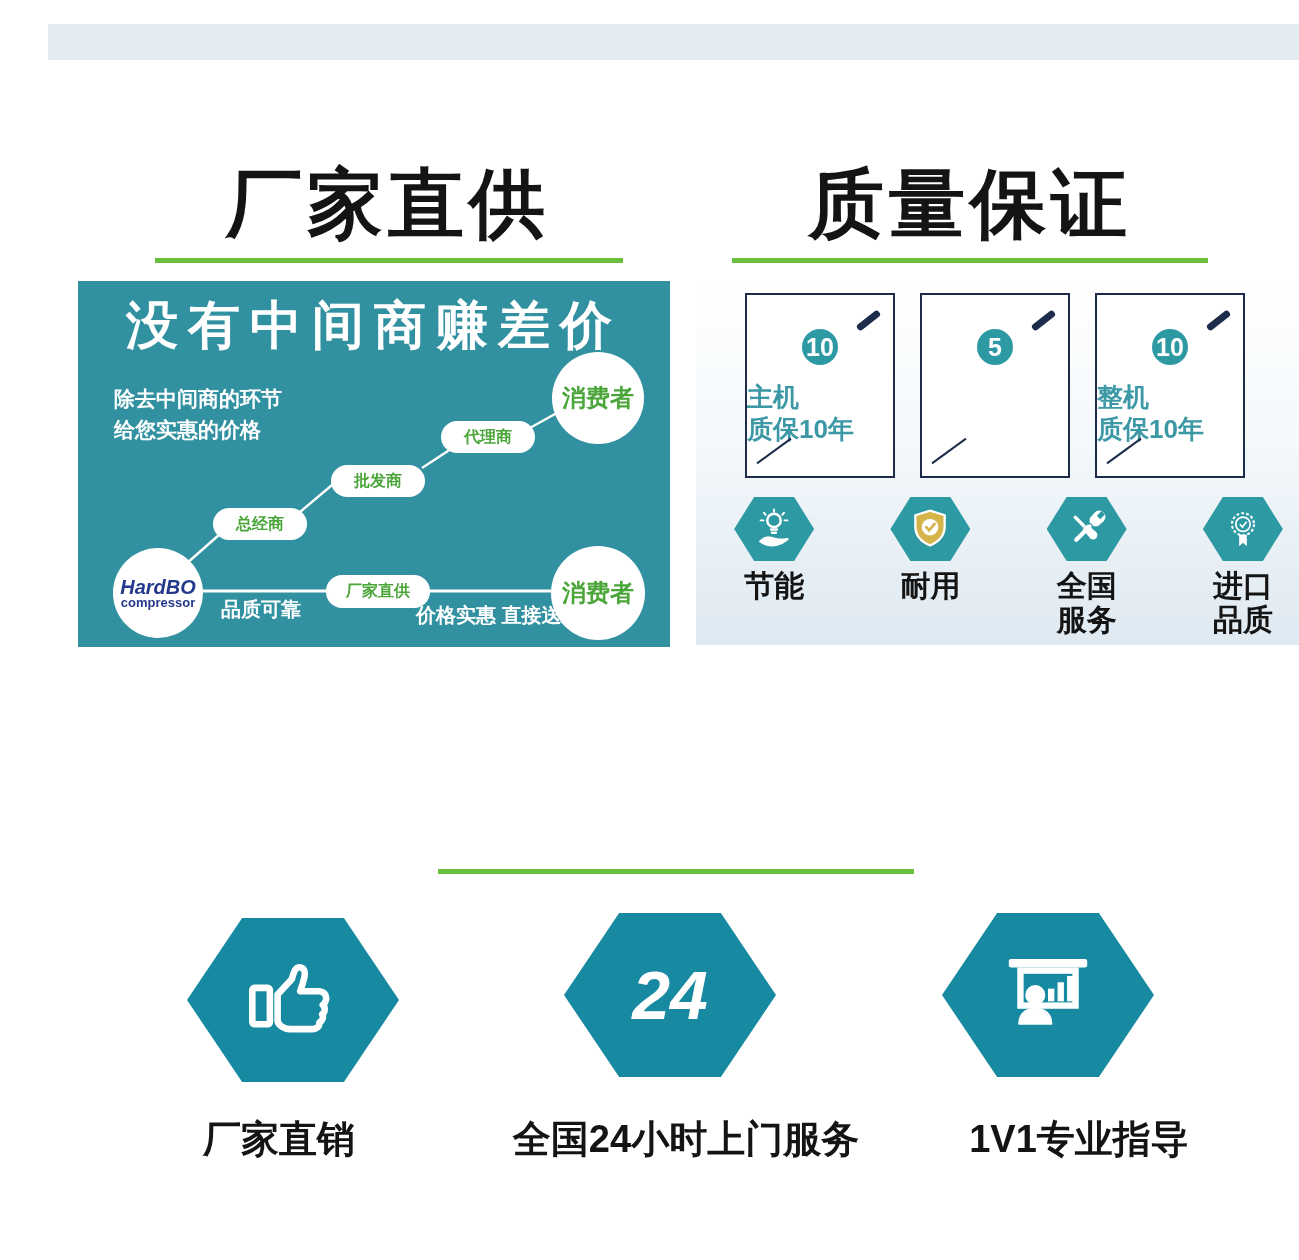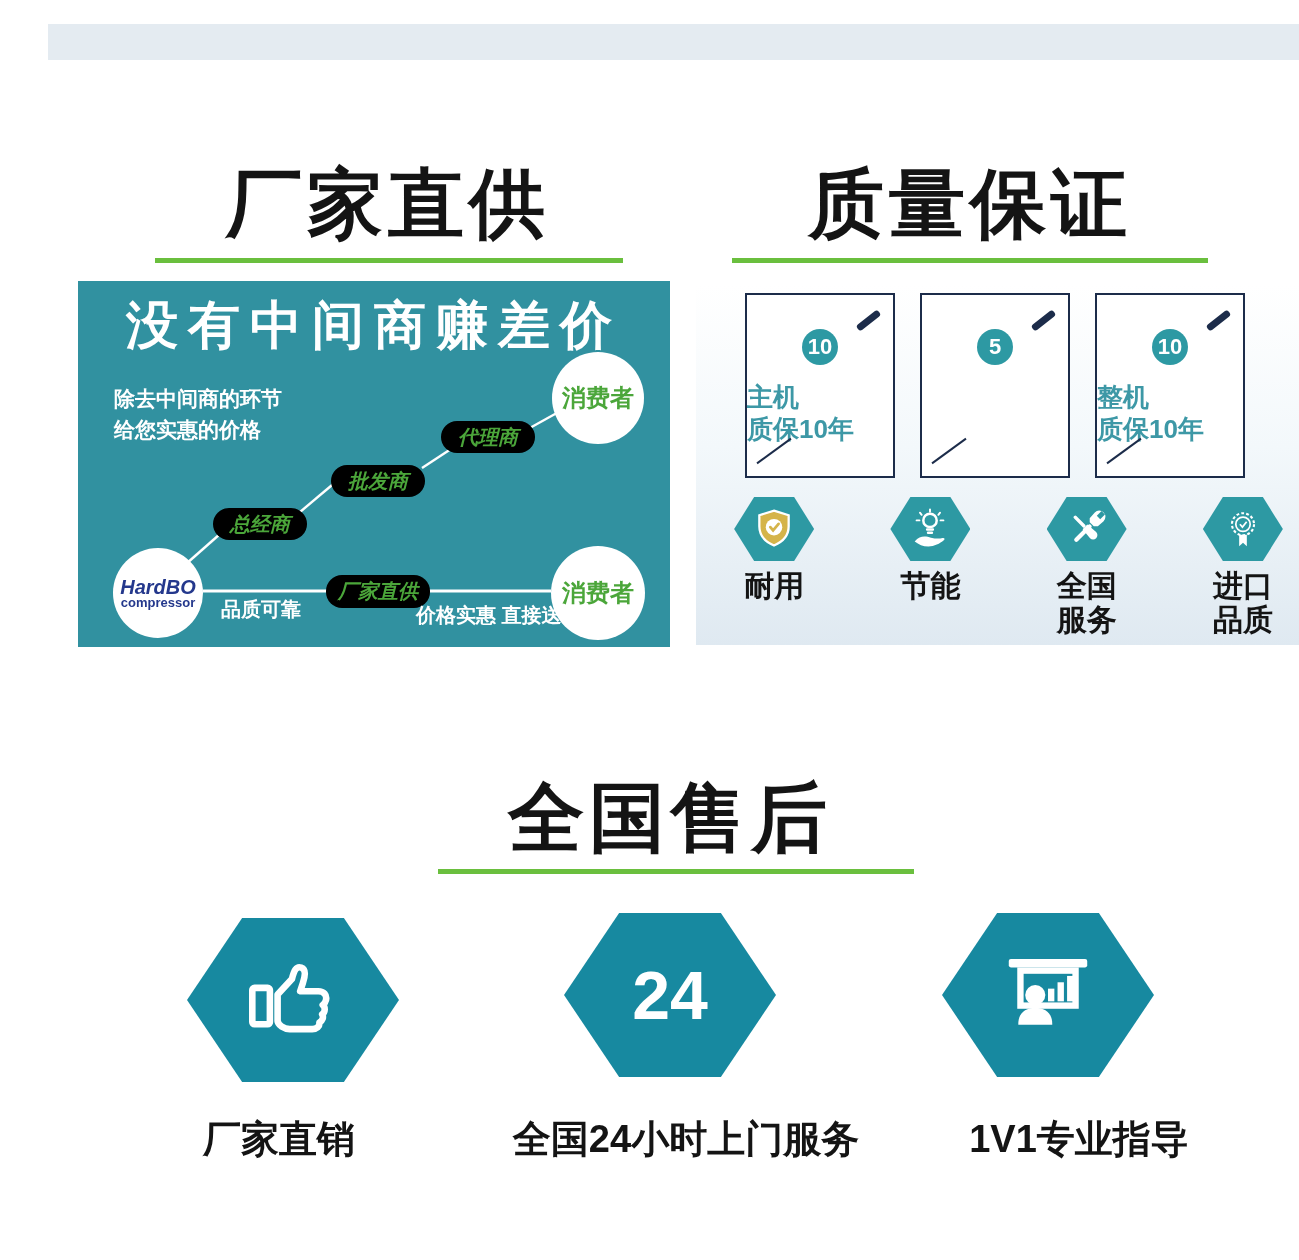--- a/index.html
+++ b/index.html
@@ -27,57 +27,57 @@
   .banner-headline{position:absolute;left:0;top:10px;width:100%;text-align:center;color:#fff;
       font-size:52px;font-weight:700;letter-spacing:10px;white-space:nowrap;}
   .banner-sub{position:absolute;left:36px;top:102px;color:#fff;font-size:21px;font-weight:700;line-height:31px;}
   .circle{position:absolute;background:#fff;border-radius:50%;display:flex;align-items:center;justify-content:center;
       color:var(--green_text,#4ba63a);font-weight:700;font-size:24px;}
   .c-top{left:474px;top:71px;width:92px;height:92px;}
   .c-bottom{left:473px;top:265px;width:94px;height:94px;}
   .c-brand{left:35px;top:267px;width:90px;height:90px;flex-direction:column;}
   .brand-name{color:var(--brand_navy,#24388c);font-size:20px;font-weight:700;font-style:italic;line-height:18px;}
   .brand-sub{color:var(--brand_navy,#24388c);font-size:13px;font-weight:700;line-height:13px;}
-  .pill{position:absolute;background:#000000;border-radius:16px;display:flex;align-items:center;justify-content:center;
-      color:var(--green_text,#4ba63a);font-weight:700;font-size:20px;height:32px;width:94px;font-style:italic;}
+  .pill{position:absolute;background:#ffffff;border-radius:16px;display:flex;align-items:center;justify-content:center;
+      color:var(--green_text,#4ba63a);font-weight:700;font-size:16px;height:32px;width:94px;}
   .p-general{left:135px;top:227px;}
   .p-wholesale{left:253px;top:184px;}
   .p-agent{left:363px;top:140px;}
   .p-direct{left:248px;top:294px;width:104px;height:33px;}
   .note{position:absolute;color:#fff;font-weight:700;font-size:20px;white-space:nowrap;}
   .n-quality{left:143px;top:315px;}
   .n-price{left:338px;top:321px;}
 
   
   .qpanel{position:absolute;left:648px;top:285px;width:625px;height:360px;
       background:linear-gradient(180deg,#ffffff 0%,#f3f8fb 45%,var(--panel_bottom,#dfe9f1) 100%);}
   .cards{position:absolute;left:49px;top:8px;display:flex;gap:25px;}
   .card{position:relative;width:150px;height:185px;background:#fff;border:2px solid var(--navy,#1c2c4a);box-sizing:border-box;}
   .card-dash{position:absolute;right:11px;top:22px;width:27px;height:7px;border-radius:3px;
       background:var(--navy,#1c2c4a);transform:rotate(-38deg);}
   .card-badge{position:absolute;left:50%;top:34px;transform:translateX(-50%);width:36px;height:36px;border-radius:50%;
-      background:var(--hex_teal,#2d99a3);color:#fff;font-weight:700;font-size:22px;
+      background:var(--hex_teal,#2d99a3);color:#fff;font-weight:700;font-size:25px;
       display:flex;align-items:center;justify-content:center;}
   .card-text{position:absolute;left:0;top:86px;width:100%;text-align:left;
       color:var(--card_text_teal,#3d98a6);font-weight:700;font-size:26px;line-height:32px;}
   .card-line{position:absolute;left:6px;bottom:24px;width:42px;height:2px;
       background:var(--navy,#1c2c4a);transform:rotate(-36deg);}
 
   .features{position:absolute;left:0;top:212px;width:625px;display:flex;justify-content:space-around;}
   .feature{display:flex;flex-direction:column;align-items:center;width:150px;}
   .hex-sm{width:80px;height:64px;background:var(--hex_teal,#2d99a3);
       clip-path:polygon(25% 0,75% 0,100% 50%,75% 100%,25% 100%,0 50%);
       display:flex;align-items:center;justify-content:center;}
   .feature-label{margin-top:8px;font-size:30px;font-weight:700;color:var(--heading_color,#141414);
       text-align:center;line-height:34px;}
 
   
   .hex-lg{position:absolute;width:212px;height:164px;background:var(--big_hex_teal,#1789a0);
       clip-path:polygon(26% 0,74% 0,100% 50%,74% 100%,26% 100%,0 50%);
-      display:flex;align-items:center;justify-content:center;}
+      display:flex;align-items:center;justify-content:center;font-style:italic;}
   .hex1{left:139px;top:918px;}
   .hex2{left:516px;top:913px;}
   .hex3{left:894px;top:913px;}
   .hex-24{color:#fff;font-size:68px;font-weight:700;}
   .as-label{position:absolute;width:400px;text-align:center;top:1114px;font-size:38px;font-weight:700;
       color:var(--heading_color,#141414);white-space:nowrap;}
   .asl1{left:31px;}
   .asl2{left:438px;}
   .asl3{left:831px;}
 </style>
@@ -149,47 +149,47 @@
         </div>
         <div class="card-line"></div>
       </div>
 
     </div>
 
     <div class="features">
 
       <div class="feature">
         <div class="hex-sm">
+          <svg width="46" height="46" viewBox="0 0 48 48">
+            <g fill="none" stroke="#ffffff" stroke-width="2.6" stroke-linecap="round">
+              <circle cx="24" cy="15" r="7"></circle>
+              <path d="M21 24.5 h6 M22 28 h4"></path>
+            </g>
+            <g fill="none" stroke="#ffffff" stroke-width="2" stroke-linecap="round">
+              <path d="M24 3.5 v2.6 M13.5 7 l1.8 2.2 M34.5 7 l-1.8 2.2 M10 15 h3 M35 15 h3"></path>
+            </g>
+            <path d="M8 37 c6 -7 12 -5 17 -4 c4 0.8 8 1.6 12 0.4 c2 -0.6 3 1 1.4 2.4 c-4 3.4 -10 6.4 -16 6.4 c-6 0 -10 -2 -14.4 -5.2 z" fill="#ffffff"></path>
+          </svg>
+        </div>
+        <div class="feature-label">
+          <div>节能</div>
+          <div></div>
+        </div>
+      </div>
+
+      <div class="feature">
+        <div class="hex-sm">
           <svg width="44" height="44" viewBox="0 0 48 48">
             <path d="M24 4 L40 9 v12 c0 10 -6.5 17 -16 21 C14.5 38 8 31 8 21 V9 z" style="fill:var(--shield_gold,#d5b44a)" stroke="#ffffff" stroke-width="2.5"></path>
             <circle cx="24" cy="22" r="9" fill="#ffffff"></circle>
             <path d="M20 22 l3 3.6 6 -7.2" fill="none" style="stroke:var(--shield_gold,#d5b44a)" stroke-width="3" stroke-linecap="round"></path>
           </svg>
         </div>
         <div class="feature-label">
           <div>耐用</div>
-          <div></div>
-        </div>
-      </div>
-
-      <div class="feature">
-        <div class="hex-sm">
-          <svg width="46" height="46" viewBox="0 0 48 48">
-            <g fill="none" stroke="#ffffff" stroke-width="2.6" stroke-linecap="round">
-              <circle cx="24" cy="15" r="7"></circle>
-              <path d="M21 24.5 h6 M22 28 h4"></path>
-            </g>
-            <g fill="none" stroke="#ffffff" stroke-width="2" stroke-linecap="round">
-              <path d="M24 3.5 v2.6 M13.5 7 l1.8 2.2 M34.5 7 l-1.8 2.2 M10 15 h3 M35 15 h3"></path>
-            </g>
-            <path d="M8 37 c6 -7 12 -5 17 -4 c4 0.8 8 1.6 12 0.4 c2 -0.6 3 1 1.4 2.4 c-4 3.4 -10 6.4 -16 6.4 c-6 0 -10 -2 -14.4 -5.2 z" fill="#ffffff"></path>
-          </svg>
-        </div>
-        <div class="feature-label">
-          <div>节能</div>
           <div></div>
         </div>
       </div>
 
       <div class="feature">
         <div class="hex-sm">
           <svg width="46" height="46" viewBox="0 0 48 48">
             <g fill="#ffffff" transform="rotate(45 24 24)">
               <rect x="21.8" y="18" width="4.4" height="24" rx="2.2"></rect>
               <path d="M17.5 6 a6.5 6.5 0 0 1 13 0 l-0.5 8 -3 3 h-6 l-3 -3 z"></path>
@@ -218,21 +218,20 @@
         </div>
         <div class="feature-label">
           <div>进口</div>
           <div>品质</div>
         </div>
       </div>
 
     </div>
   </div>
 
-  <h2 class="h1 h1-after">全国售后</h2>
   <div class="underline u3"></div>
 
   <div class="hex-lg hex1">
     <svg width="110" height="110" viewBox="0 0 100 100">
       <g fill="none" stroke="#ffffff" stroke-width="6" stroke-linejoin="round" stroke-linecap="round">
         <rect x="13" y="39" width="16" height="33" rx="2"></rect>
         <path d="M36 69 V45 l13 -14 c2 -8 4 -12 8.5 -10.5 c4.5 1.5 3.5 8 1.5 14 l-2.5 7.5 H73 c5 0 8 3.5 7 8 c-0.7 3 -3 4.5 -3 4.5 c2.5 2 2.5 6.5 -0.5 8.5 c1.5 2.5 0.5 6 -2.5 7.5 c0.5 3.5 -2.5 6 -6.5 6 H47 c-5 0 -11 -3.5 -11 -8 z"></path>
       </g>
     </svg>
   </div>

